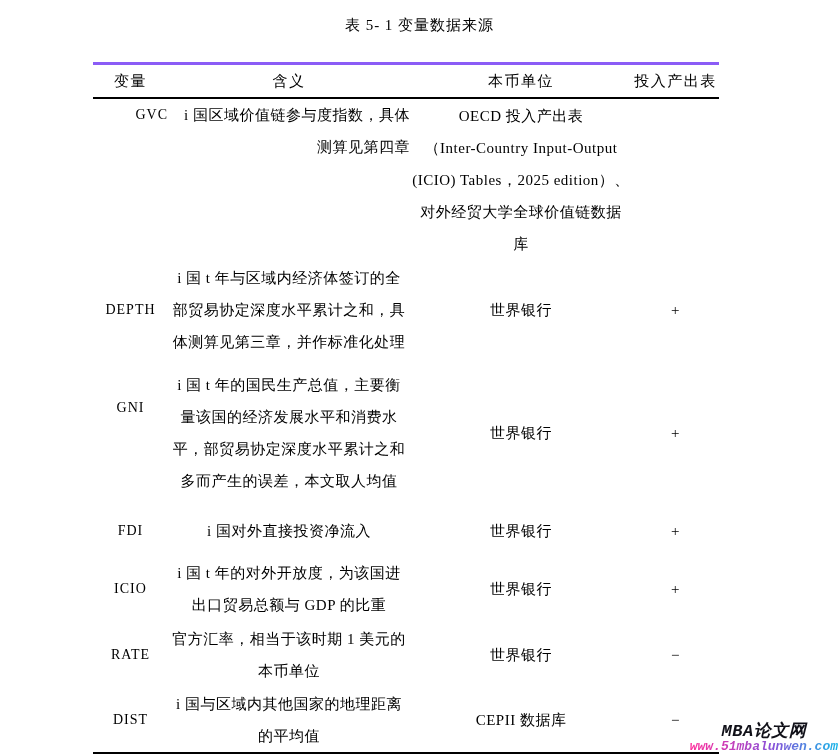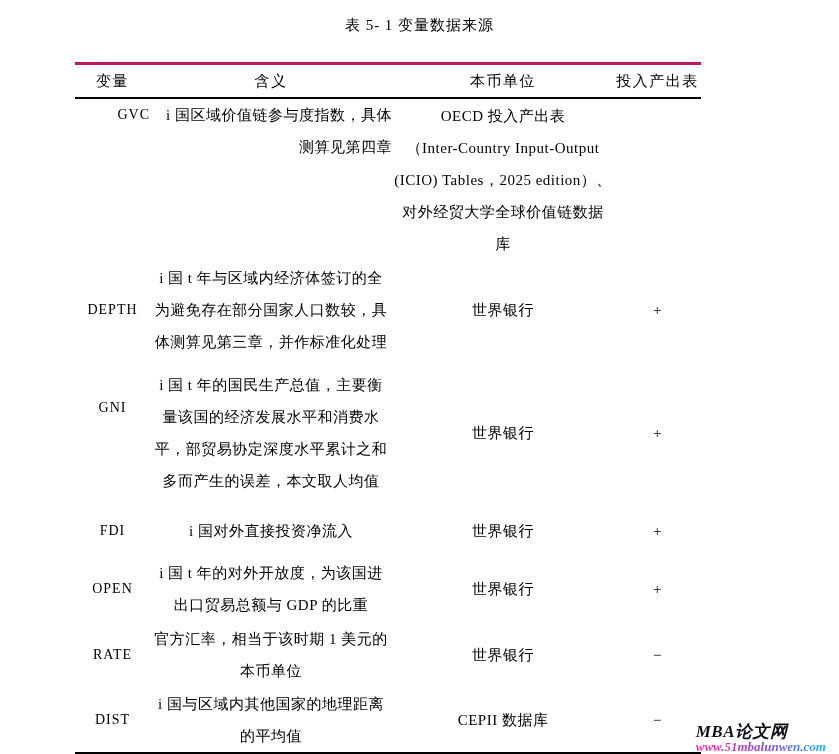--- a/index.html
+++ b/index.html
@@ -16,26 +16,26 @@
     overflow: hidden;
   }
   .caption {
     text-align: center;
     padding-top: 16px;
     font-size: 15px;
     letter-spacing: 1px;
   }
   table.datatable {
     position: absolute;
-    left: 75px;
+    left: 93px;
     top: 62px;
     width: 626px;
     border-collapse: collapse;
     table-layout: fixed;
-    border-top: 3px solid #be185d;
+    border-top: 3px solid #8b5cf6;
     border-bottom: 3px solid #000;
   }
   col.c-var  { width: 75px; }
   col.c-mean { width: 242px; }
   col.c-src  { width: 222px; }
   col.c-sign { width: 87px; }
   th {
     font-weight: normal;
     font-size: 15px;
     height: 30px;
@@ -65,24 +65,24 @@
   tr.r6 { height: 64px; }
   tr.r0 td.top-align {
     vertical-align: top;
     text-align: right;
   }
   tr.r2 td.raise {
     padding-bottom: 50px;
   }
   .watermark {
     position: absolute;
-    right: 13px;
+    right: 1px;
     bottom: 0;
-    text-align: left;
-    font-family: Liberation Serif, serif;
+    text-align: center;
+    font-family: Liberation Mono, monospace;
     font-style: italic;
     font-weight: bold;
     line-height: 1.05;
   }
   .wm-name {
     font-size: 17px;
     color: #101018;
     letter-spacing: 0.5px;
   }
   .wm-url {
@@ -122,42 +122,42 @@
       <td>OECD 投入产出表
 （Inter-Country Input-Output
 (ICIO) Tables，2025 edition）、
 对外经贸大学全球价值链数据
 库</td>
       <td class="sign top-align"></td>
     </tr>
     <tr class="r1">
       <td class="var">DEPTH</td>
       <td>i 国 t 年与区域内经济体签订的全
-为避免存在部分国家人口数较，具
+部贸易协定深度水平累计之和，具
 体测算见第三章，并作标准化处理</td>
       <td>世界银行</td>
       <td class="sign">+</td>
     </tr>
     <tr class="r2">
       <td class="var raise">GNI</td>
       <td>i 国 t 年的国民生产总值，主要衡
 量该国的经济发展水平和消费水
 平，部贸易协定深度水平累计之和
 多而产生的误差，本文取人均值</td>
       <td>世界银行</td>
       <td class="sign">+</td>
     </tr>
     <tr class="r3">
       <td class="var">FDI</td>
       <td>i 国对外直接投资净流入</td>
       <td>世界银行</td>
       <td class="sign">+</td>
     </tr>
     <tr class="r4">
-      <td class="var">OPEN</td>
+      <td class="var">ICIO</td>
       <td>i 国 t 年的对外开放度，为该国进
 出口贸易总额与 GDP 的比重</td>
       <td>世界银行</td>
       <td class="sign">+</td>
     </tr>
     <tr class="r5">
       <td class="var">RATE</td>
       <td>官方汇率，相当于该时期 1 美元的
 本币单位</td>
       <td>世界银行</td>

